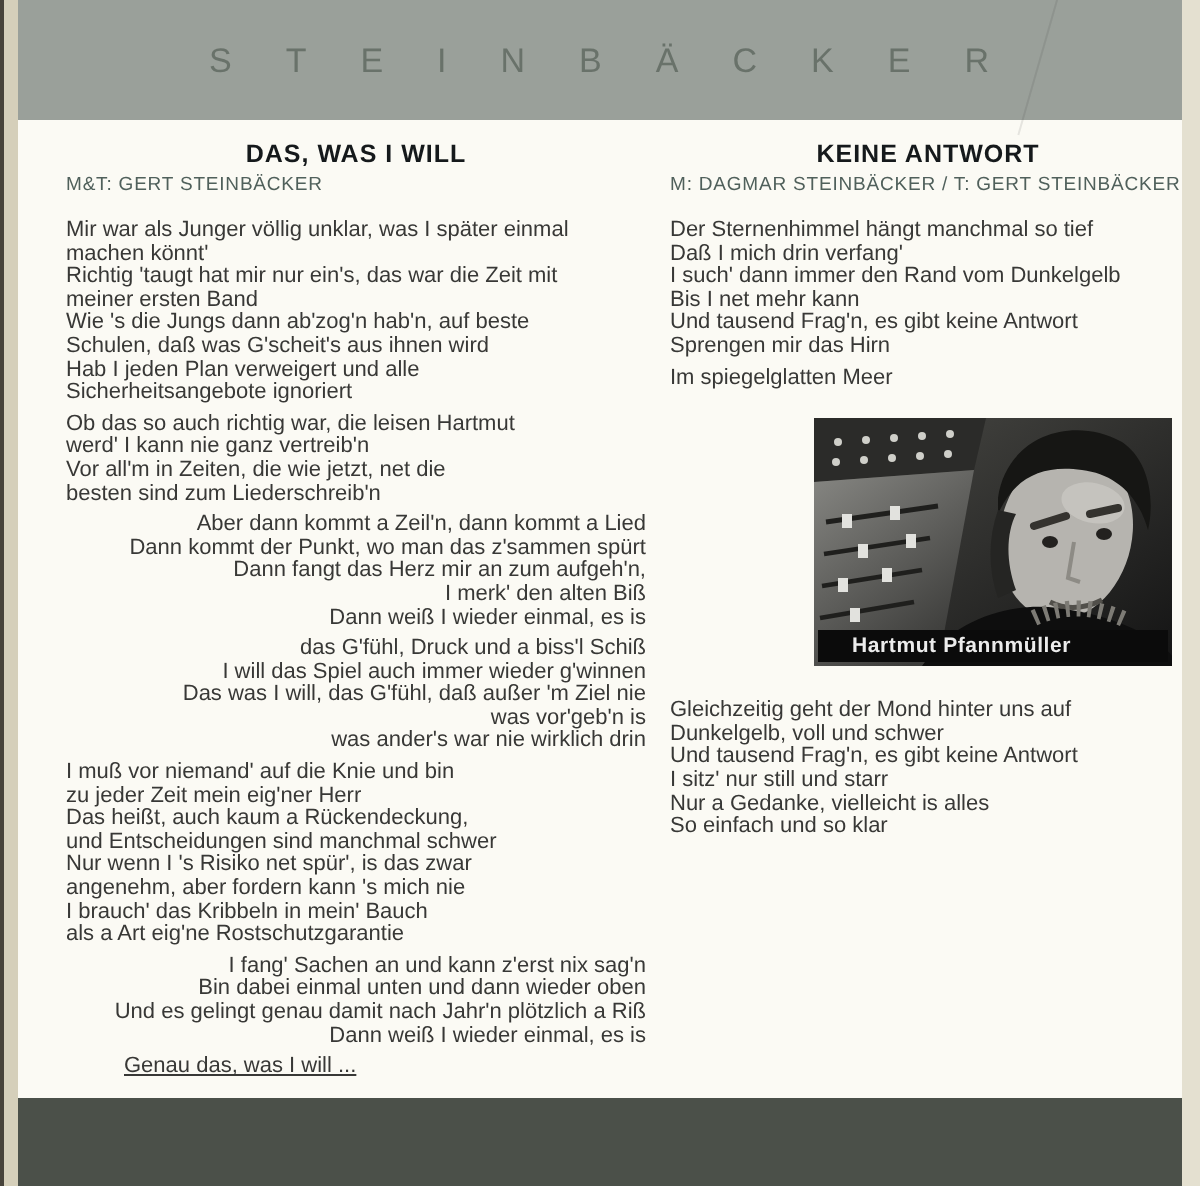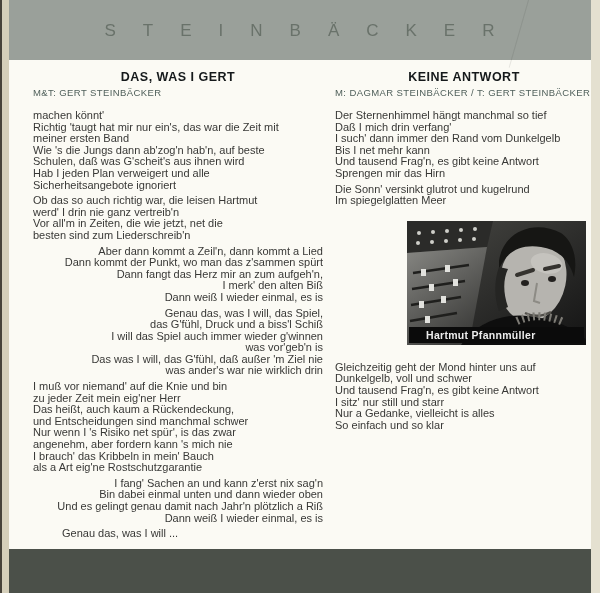--- a/index.html
+++ b/index.html
@@ -22,21 +22,21 @@
   
   .bottom-band{position:absolute;left:7px;right:9px;top:549px;bottom:0;background:#4b5049;}
   
   .col{position:absolute;top:70px;color:#383836;}
   .col-left{left:33px;width:290px;}
   .col-right{left:335px;width:258px;}
   .song-title{margin:0 0 3px 0;text-align:center;font-size:12.5px;font-weight:bold;letter-spacing:0.5px;color:#15191b;}
   .song-credit{margin:0 0 12px 0;text-align:left;font-size:9.5px;letter-spacing:0.4px;color:#50605b;}
   .stanza{margin:0 0 4px 0;}
   .stanza.in1{padding-left:14px;text-align:right;}
-  .stanza.in2{padding-left:29px;}
+  .stanza.in2{padding-left:29px;text-decoration:underline;}
   .stanza .line{font-size:11px;line-height:11.6px;white-space:pre;}
   
   .photo{position:relative;width:179px;height:124px;margin:14px 0 17px 72px;background:#14b8a6;}
   .photo svg{display:block;width:100%;height:100%;}
   .photo-caption{
     position:absolute;left:2px;right:2px;bottom:2px;height:16px;background:#0b0b0b;
     color:#ececec;font-size:10.5px;font-weight:bold;line-height:16px;padding-left:17px;
     letter-spacing:0.3px;
   }
 </style>
@@ -44,50 +44,50 @@
 <body>
 
 <div class="page">
 
   <div class="top-band">
     <div class="band-title">STEINBÄCKER</div>
     <div class="crease"></div>
   </div>
 
   <div class="col col-left">
-    <h2 class="song-title">DAS, WAS I GERT</h2>
+    <h2 class="song-title">DAS, WAS I WILL</h2>
     <div class="song-credit">M&amp;T: GERT STEINBÄCKER</div>
     <div class="stanza">
+        <div class="line">Mir war als Junger völlig unklar, was I später einmal</div>
         <div class="line">machen könnt'</div>
         <div class="line">Richtig 'taugt hat mir nur ein's, das war die Zeit mit</div>
         <div class="line">meiner ersten Band</div>
         <div class="line">Wie 's die Jungs dann ab'zog'n hab'n, auf beste</div>
         <div class="line">Schulen, daß was G'scheit's aus ihnen wird</div>
         <div class="line">Hab I jeden Plan verweigert und alle</div>
         <div class="line">Sicherheitsangebote ignoriert</div>
       </div>
     <div class="stanza">
         <div class="line">Ob das so auch richtig war, die leisen Hartmut</div>
-        <div class="line">werd' I drin nie ganz vertreib'n</div>
+        <div class="line">werd' I kann nie ganz vertreib'n</div>
         <div class="line">Vor all'm in Zeiten, die wie jetzt, net die</div>
         <div class="line">besten sind zum Liederschreib'n</div>
       </div>
     <div class="stanza in1">
         <div class="line">Aber dann kommt a Zeil'n, dann kommt a Lied</div>
         <div class="line">Dann kommt der Punkt, wo man das z'sammen spürt</div>
         <div class="line">Dann fangt das Herz mir an zum aufgeh'n,</div>
         <div class="line">I merk' den alten Biß</div>
         <div class="line">Dann weiß I wieder einmal, es is</div>
       </div>
     <div class="stanza in1">
-        <div class="line">Genau das, was I will, das Spiel,</div>
         <div class="line">das G'fühl, Druck und a biss'l Schiß</div>
         <div class="line">I will das Spiel auch immer wieder g'winnen</div>
+        <div class="line">Das was I will, das G'fühl, daß außer 'm Ziel nie</div>
         <div class="line">was vor'geb'n is</div>
-        <div class="line">Das was I will, das G'fühl, daß außer 'm Ziel nie</div>
         <div class="line">was ander's war nie wirklich drin</div>
       </div>
     <div class="stanza">
         <div class="line">I muß vor niemand' auf die Knie und bin</div>
         <div class="line">zu jeder Zeit mein eig'ner Herr</div>
         <div class="line">Das heißt, auch kaum a Rückendeckung,</div>
         <div class="line">und Entscheidungen sind manchmal schwer</div>
         <div class="line">Nur wenn I 's Risiko net spür', is das zwar</div>
         <div class="line">angenehm, aber fordern kann 's mich nie</div>
         <div class="line">I brauch' das Kribbeln in mein' Bauch</div>
@@ -109,21 +109,20 @@
     <div class="song-credit">M: DAGMAR STEINBÄCKER / T: GERT STEINBÄCKER</div>
     <div class="stanza">
         <div class="line">Der Sternenhimmel hängt manchmal so tief</div>
         <div class="line">Daß I mich drin verfang'</div>
         <div class="line">I such' dann immer den Rand vom Dunkelgelb</div>
         <div class="line">Bis I net mehr kann</div>
         <div class="line">Und tausend Frag'n, es gibt keine Antwort</div>
         <div class="line">Sprengen mir das Hirn</div>
       </div>
     <div class="stanza">
-        <div class="line">Die Sonn' versinkt glutrot und kugelrund</div>
         <div class="line">Im spiegelglatten Meer</div>
       </div>
 
     <div class="photo">
       <svg viewBox="0 0 179 124" preserveAspectRatio="none">
         <defs>
           <linearGradient id="bgGrad" x1="0" y1="0" x2="1" y2="1">
             <stop offset="0" stop-color="#4a4a46"></stop>
               <stop offset="1" stop-color="#141414"></stop>
           </linearGradient>

